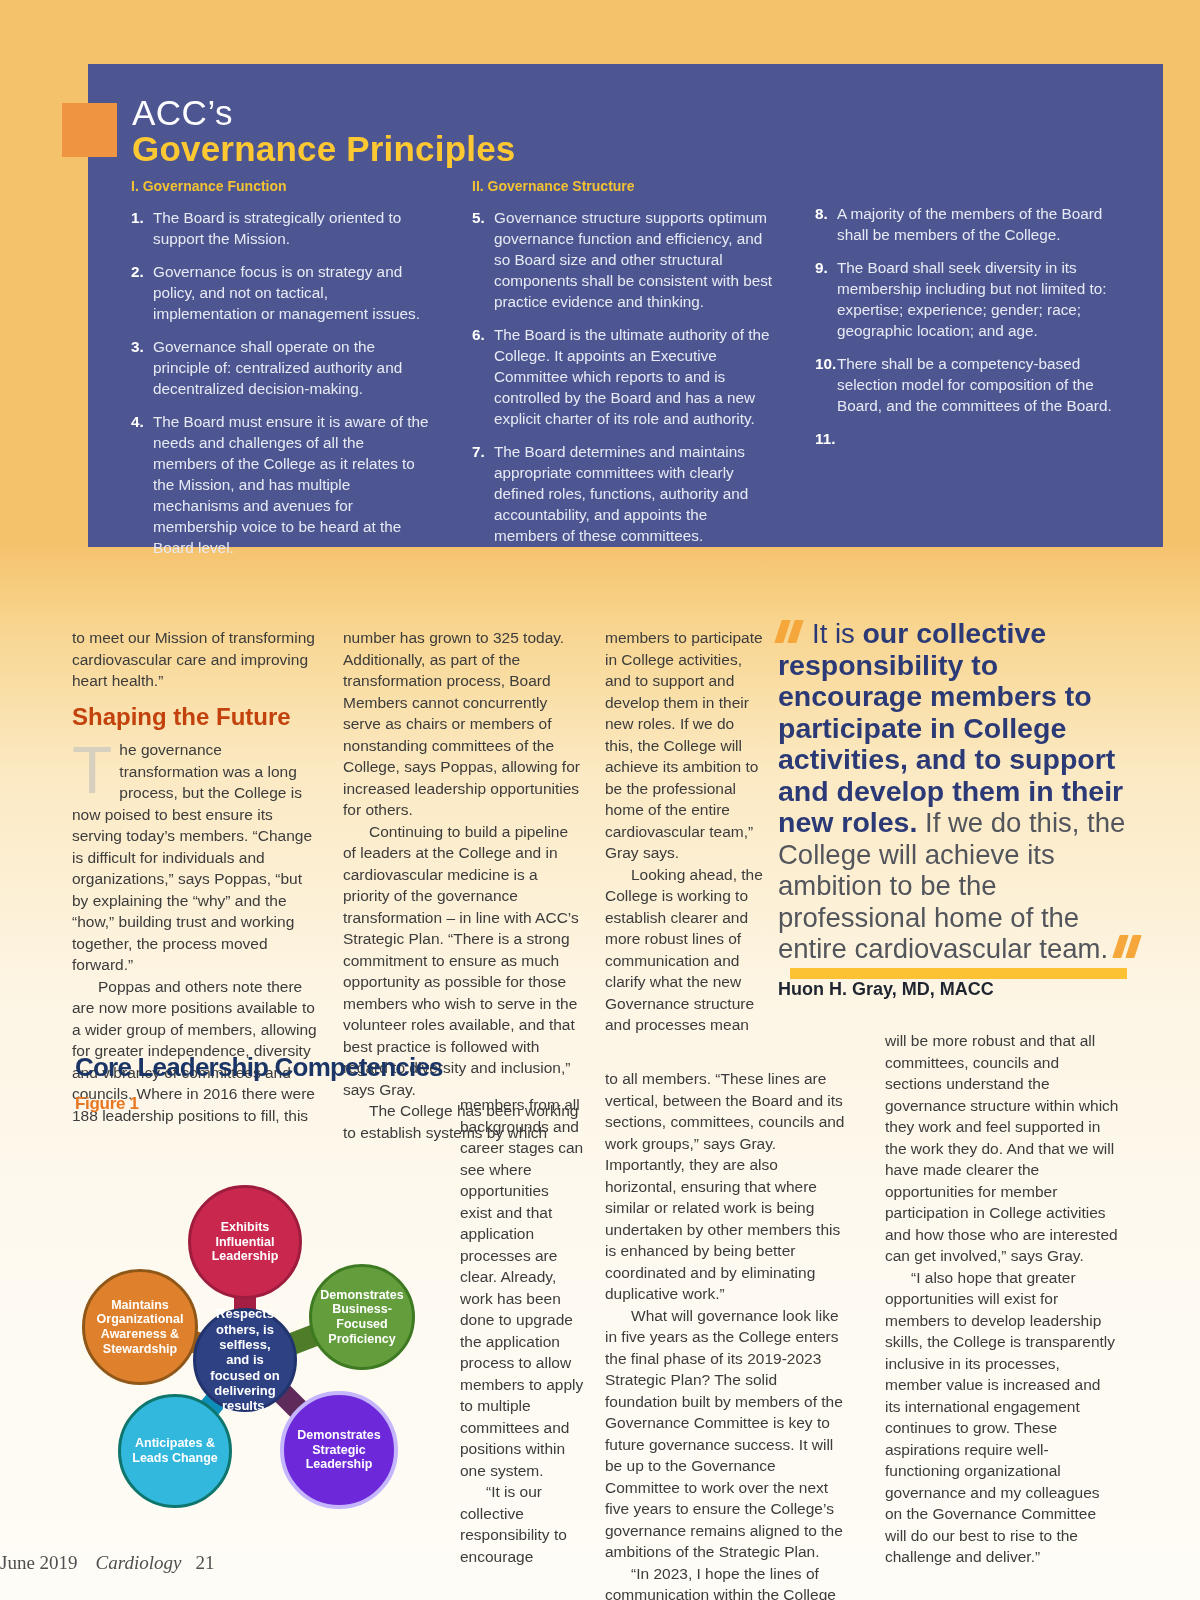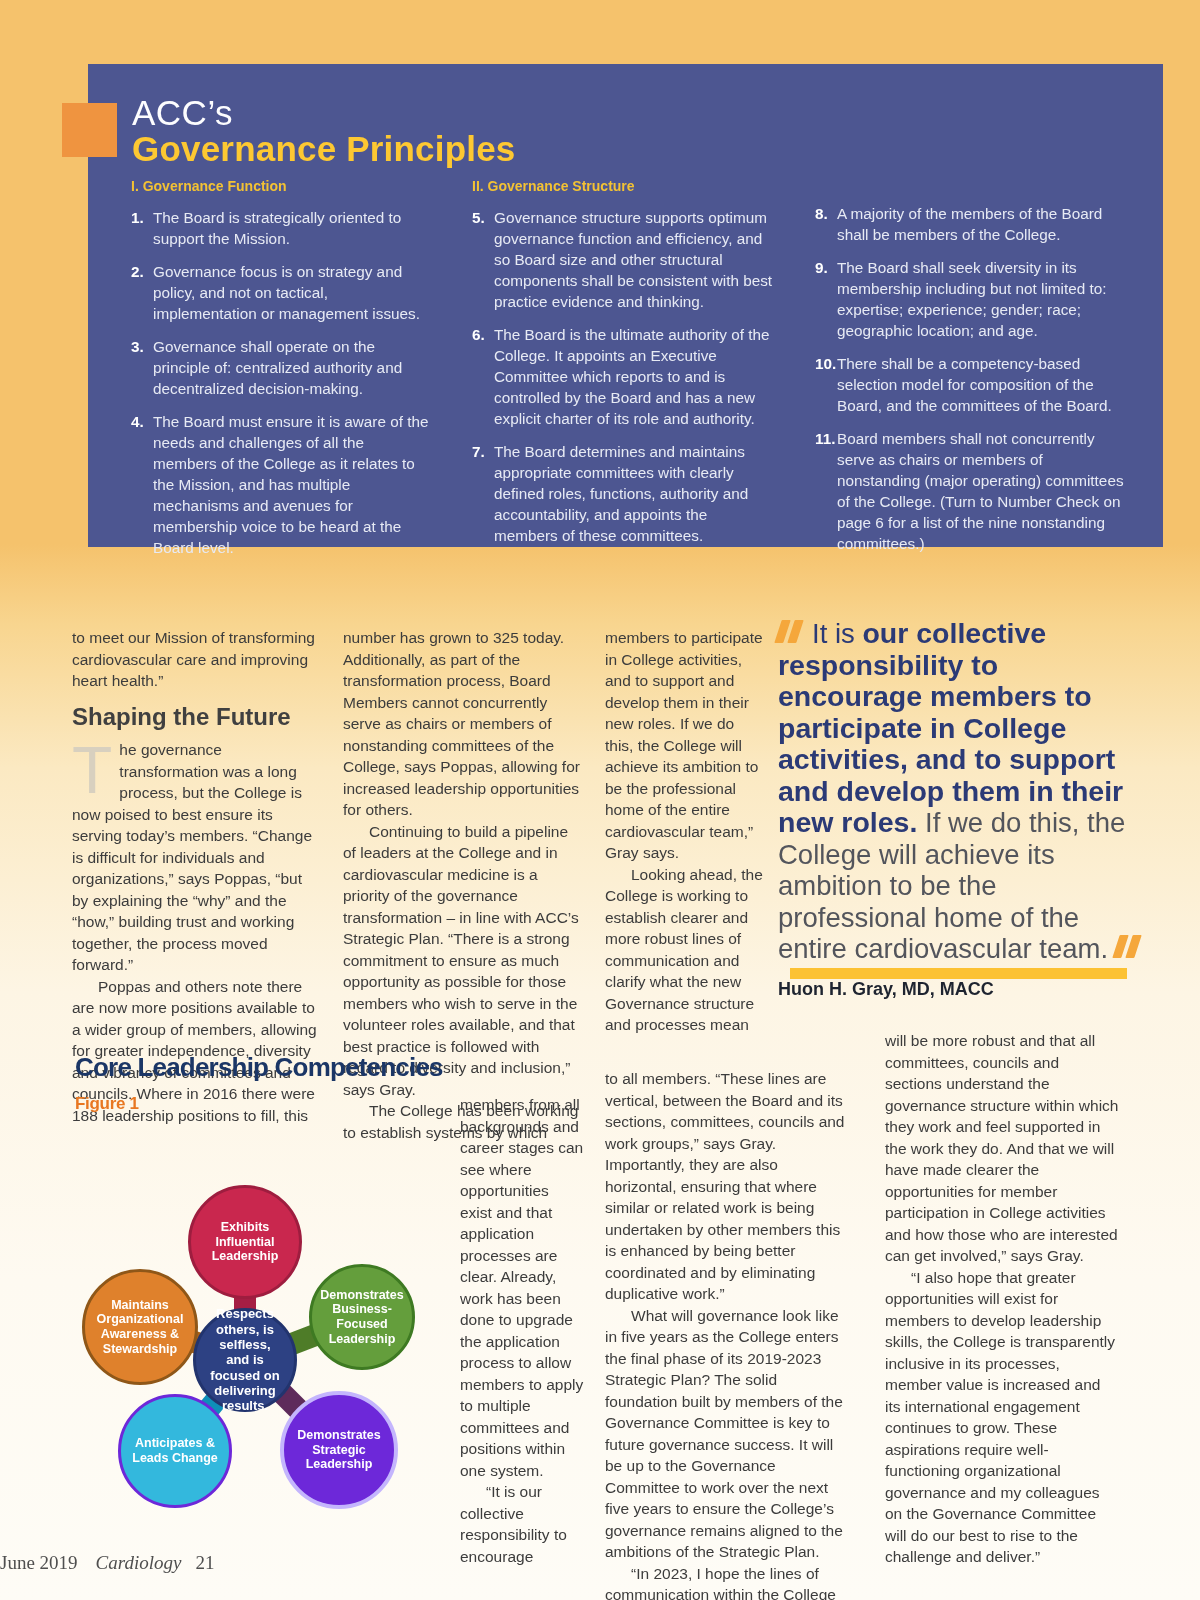--- a/index.html
+++ b/index.html
@@ -29,21 +29,21 @@
   .body-txt{font-size:15.5px;line-height:21.5px;color:#3c3c3c;}
   .body-txt p{margin:0;}
   .body-txt p.ind{text-indent:26px;}
   .body-txt p + p{margin-top:0;}
   .colA{left:72px;top:627px;width:247px;}
   .colB1{left:343px;top:627px;width:240px;}
   .colB2{left:460px;top:1094px;width:124px;}
   .colC1{left:605px;top:627px;width:160px;}
   .colC2{left:605px;top:1068px;width:245px;}
   .colD{left:885px;top:1030px;width:235px;}
-  .sec-head{color:#404040;font-size:24px;font-weight:bold;margin:14px 0 12px 0 !important;}
+  .sec-head{color:#c2410c;font-size:24px;font-weight:bold;margin:14px 0 12px 0 !important;}
   .dropcap{float:left;font-size:66px;line-height:.82;color:#d8d0bf;margin:4px 7px 0 0;}
 
   
   .quote{left:778px;top:618px;width:368px;}
   .quote p{margin:0;font-size:27.5px;line-height:31.5px;color:#53555c;}
   .quote .lead{color:#2b3a76;}
   .quote .bold{color:#2b3a76;font-weight:bold;font-size:28.5px;}
   .qmark{display:inline-block;white-space:nowrap;margin:0 8px 0 0;}
   .qmark i{display:inline-block;width:9px;height:23px;background:#f5a73b;transform:skewX(-18deg);margin-right:4px;border-radius:1px;}
   .qmark.close{margin:0 0 0 8px;}
@@ -54,21 +54,21 @@
   .fig-label{left:75px;top:1094px;color:#e87722;font-size:17px;font-weight:bold;letter-spacing:-.3px;}
   .fig-title{left:75px;top:1052px;color:#1b3666;font-size:26px;font-weight:bold;letter-spacing:-.8px;}
   .figure{left:60px;top:1150px;width:385px;height:372px;}
   .circle{position:absolute;border-radius:50%;display:flex;align-items:center;justify-content:center;
           text-align:center;color:#fff;font-weight:bold;font-size:12.5px;line-height:1.18;box-sizing:border-box;padding:10px;}
   .conn{position:absolute;}
   .c-red{background:#c9274e;border:3px solid #9e1d3f;}
   .c-orange{background:#df812c;border:3px solid #8f5718;}
   .c-green{background:#649e3c;border:3px solid #3e7a22;}
   .c-navy{background:#2d4183;border:3px solid #22346e;font-size:13px;}
-  .c-cyan{background:#33b8dd;border:3px solid #6d28d9;}
+  .c-cyan{background:#33b8dd;border:3px solid #0f766e;}
   .c-purple{background:#6d28d9;border:4px solid #c4b5fd;}
 
   
   .footer{left:0;top:1552px;width:1112px;font-family:"Liberation Serif","DejaVu Serif",serif;
           font-size:19px;color:#4f4f4f;}
   .footer .mag{font-style:italic;margin:0 14px 0 18px;}
 </style>
 </head>
 <body>
 
@@ -91,21 +91,21 @@
   <span class="colhead">II. Governance Structure</span>
   <div class="gov-item"><span class="num">5.</span><span>Governance structure supports optimum governance function and efficiency, and so Board size and other structural components shall be consistent with best practice evidence and thinking.</span></div>
   <div class="gov-item"><span class="num">6.</span><span>The Board is the ultimate authority of the College. It appoints an Executive Committee which reports to and is controlled by the Board and has a new explicit charter of its role and authority.</span></div>
   <div class="gov-item"><span class="num">7.</span><span>The Board determines and maintains appropriate committees with clearly defined roles, functions, authority and accountability, and appoints the members of these committees.</span></div>
 </div>
 
 <div class="abs gov-col col3">
   <div class="gov-item"><span class="num">8.</span><span>A majority of the members of the Board shall be members of the College.</span></div>
   <div class="gov-item"><span class="num">9.</span><span>The Board shall seek diversity in its membership including but not limited to: expertise; experience; gender; race; geographic location; and age.</span></div>
   <div class="gov-item"><span class="num">10.</span><span>There shall be a competency-based selection model for composition of the Board, and the committees of the Board.</span></div>
-  <div class="gov-item"><span class="num">11.</span><span>Board members shall not concurrently serve as chairs or members of nonstanding (major operating) committees of the College. (Turn to Number Check on page 6 for a list of the nine nonstanding committees.)</span></div>
+  <div class="gov-item"><span class="num">11.</span></div>
 </div>
 
 <div class="abs body-txt colA">
   <p>to meet our Mission of transforming cardiovascular care and improving heart health.”</p>
   <p class="sec-head">Shaping the Future</p>
   <p><span class="dropcap">T</span><span>he governance transformation was a long process, but the College is now poised to best ensure its serving today’s members. “Change is difficult for individuals and organizations,” says Poppas, “but by explaining the “why” and the “how,” building trust and working together, the process moved forward.”</span></p>
   <p class="ind">Poppas and others note there are now more positions available to a wider group of members, allowing for greater independence, diversity and vibrancy of committees and councils. Where in 2016 there were 188 leadership positions to fill, this</p>
 </div>
 
 <div class="abs body-txt colB1">
@@ -152,21 +152,21 @@
   <div class="conn" style="left:92px;top:244px;width:120px;height:22px;background:#0e8fb9;transform:rotate(130deg);"></div>
   <div class="conn" style="left:171px;top:244px;width:126px;height:22px;background:#5e2b5b;transform:rotate(45deg);"></div>
 
   <div class="circle c-red" style="left:128px;top:35px;width:114px;height:114px;">
       <span>Exhibits Influential Leadership</span>
     </div>
   <div class="circle c-orange" style="left:22px;top:119px;width:116px;height:116px;">
       <span>Maintains Organizational Awareness &amp; Stewardship</span>
     </div>
   <div class="circle c-green" style="left:249px;top:114px;width:106px;height:106px;">
-      <span>Demonstrates Business-Focused Leadership</span>
+      <span>Demonstrates Business-Focused Proficiency</span>
     </div>
   <div class="circle c-cyan" style="left:58px;top:244px;width:114px;height:114px;">
       <span>Anticipates &amp; Leads Change</span>
     </div>
   <div class="circle c-purple" style="left:220px;top:241px;width:118px;height:118px;">
       <span>Demonstrates Strategic Leadership</span>
     </div>
   <div class="circle c-navy" style="left:133px;top:158px;width:104px;height:104px;">
       <span>Respects others, is selfless, and is focused on delivering results.</span>
     </div>

